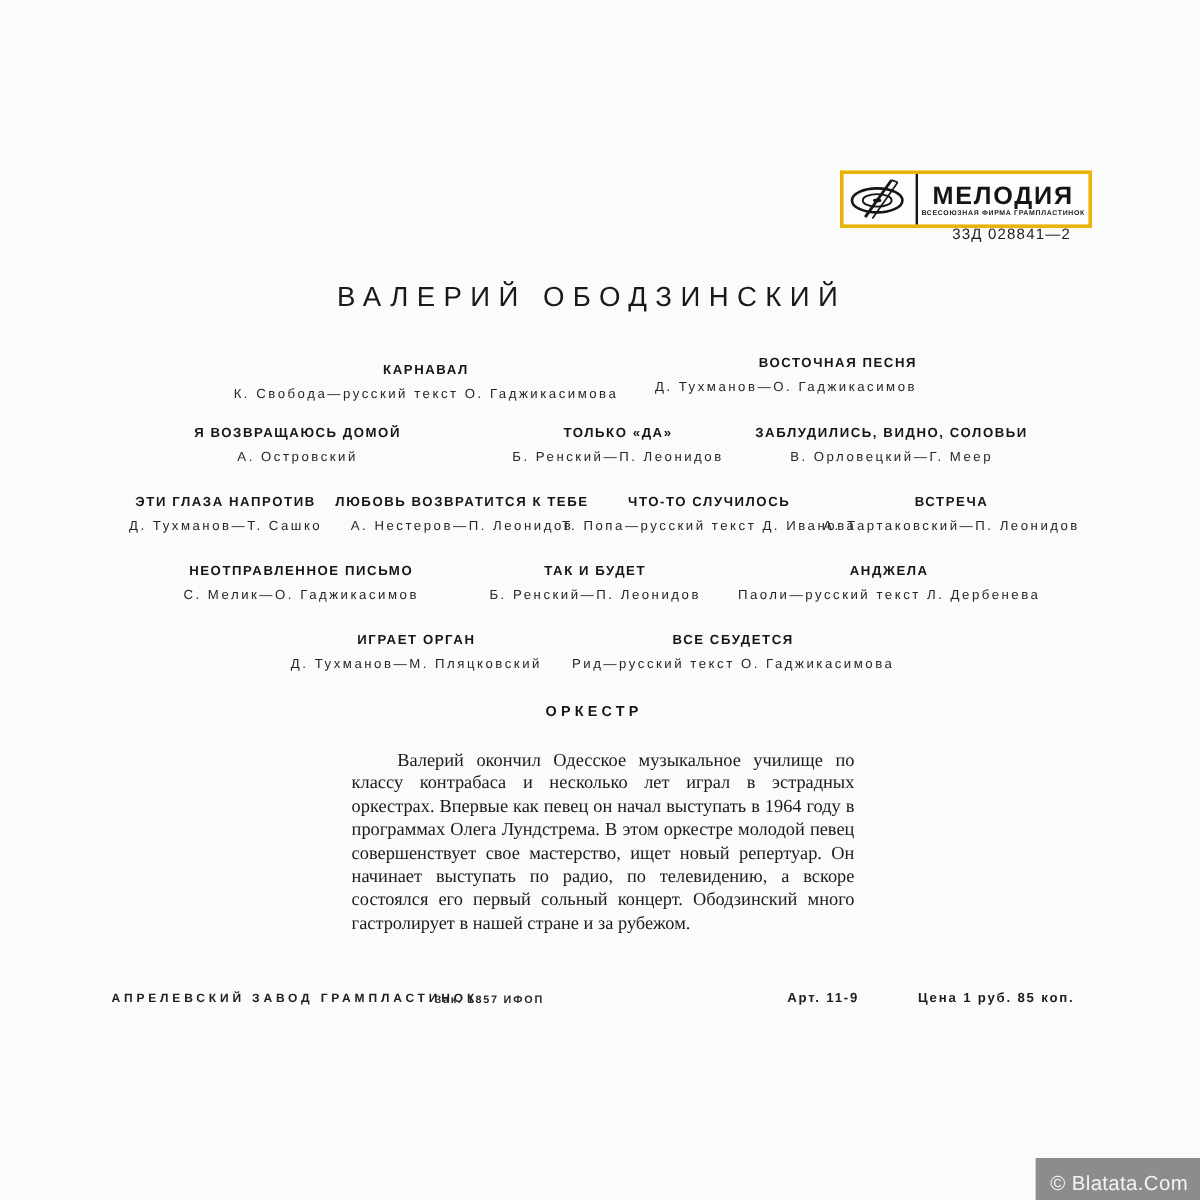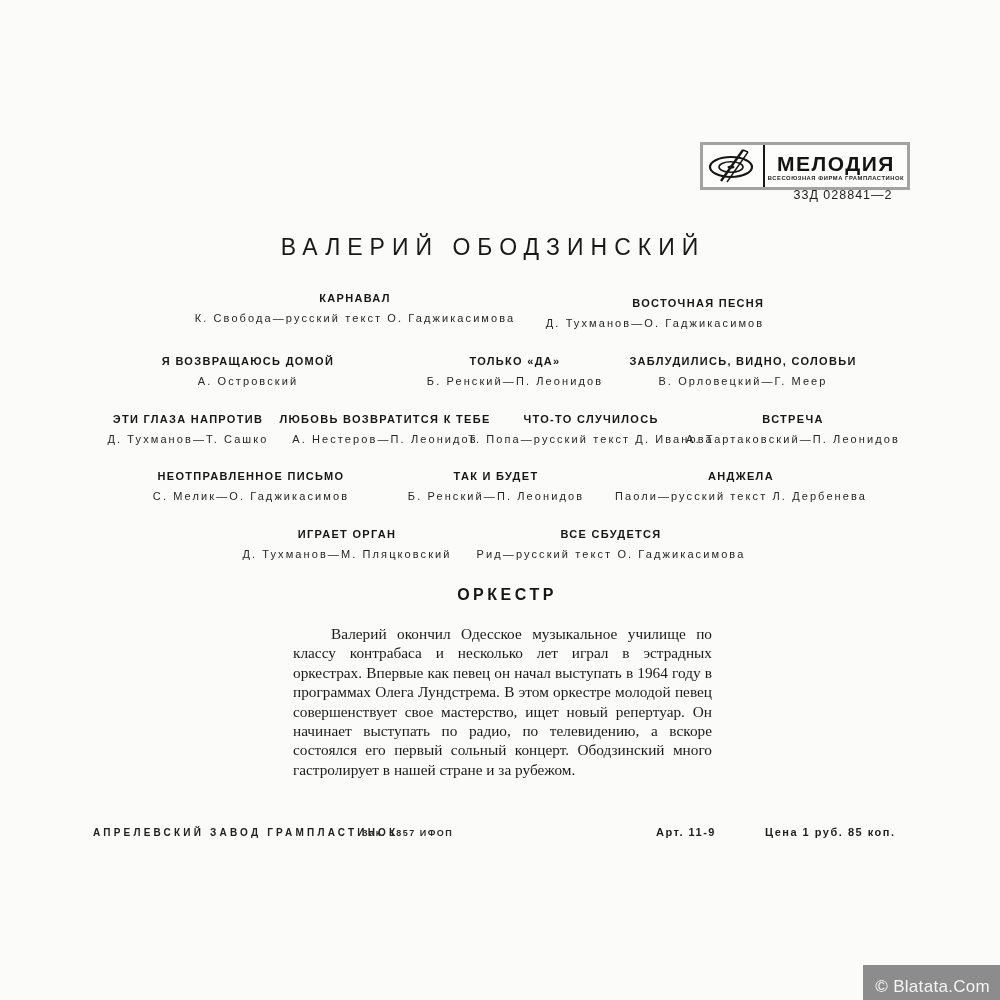--- a/index.html
+++ b/index.html
@@ -7,21 +7,21 @@
     width:1000px;height:1000px;position:relative;
     background:#fbfbfa;
     font-family:"Liberation Sans", sans-serif;
     color:#1c1c1c;
     overflow:hidden;
   }
   .abs{position:absolute;}
   
   .logo-box{
     left:700px;top:142px;width:204px;height:42px;
-    border:3px solid #a3a3a3;display:flex;align-items:stretch;background:#fdfdfc;
+    border:3px solid #eab308;display:flex;align-items:stretch;background:#fdfdfc;
   }
   .logo-icon-wrap{
     width:60px;display:flex;align-items:center;justify-content:center;
     border-right:2px solid #161616;
   }
   .logo-text-wrap{
     flex:1;display:flex;flex-direction:column;align-items:center;justify-content:center;
     padding-top:2px;
   }
   .logo-name{
@@ -43,21 +43,21 @@
   }
   
   .cell{
     position:absolute;transform:translateX(-50%);
     text-align:center;white-space:nowrap;
   }
   .t-title{font-size:11px;font-weight:bold;letter-spacing:1.3px;color:#161616;}
   .t-credit{font-size:11px;letter-spacing:2.1px;color:#262626;margin-top:8px;}
   .orchestra{
     left:495px;top:586px;transform:translateX(-50%);
-    font-size:16px;font-weight:bold;letter-spacing:3.5px;color:#161616;margin-left:12px;
+    font-size:12px;font-weight:bold;letter-spacing:3.5px;color:#161616;
   }
   
   .bio{
     left:293px;top:624px;width:419px;
     font-family:"Liberation Serif", serif;
     font-size:15.3px;line-height:19.4px;text-align:justify;color:#1a1a1a;
   }
   .bio p{margin:0;text-indent:38px;}
   
   .foot-plant{left:93px;top:827px;font-size:10px;font-weight:bold;letter-spacing:3.2px;color:#202020;}
@@ -88,21 +88,21 @@
   </div>
   <div class="logo-text-wrap">
     <div class="logo-name">МЕЛОДИЯ</div>
     <div class="logo-sub">ВСЕСОЮЗНАЯ ФИРМА ГРАМПЛАСТИНОК</div>
   </div>
 </div>
 <div class="abs catalog-no">33Д 028841—2</div>
 
 <div class="abs artist-title">ВАЛЕРИЙ ОБОДЗИНСКИЙ</div>
 
-<div class="cell" style="left:355px;top:292px;">
+<div class="cell" style="left:355px;top:303px;">
   <div class="t-title">КАРНАВАЛ</div>
   <div class="t-credit">К. Свобода—русский текст О. Гаджикасимова</div>
 </div>
 <div class="cell" style="left:655px;top:297px;text-align:right;">
   <div class="t-title">ВОСТОЧНАЯ ПЕСНЯ</div>
   <div class="t-credit">Д. Тухманов—О. Гаджикасимов</div>
 </div>
 
 <div class="cell" style="left:248px;top:355px;">
   <div class="t-title">Я ВОЗВРАЩАЮСЬ ДОМОЙ</div>

